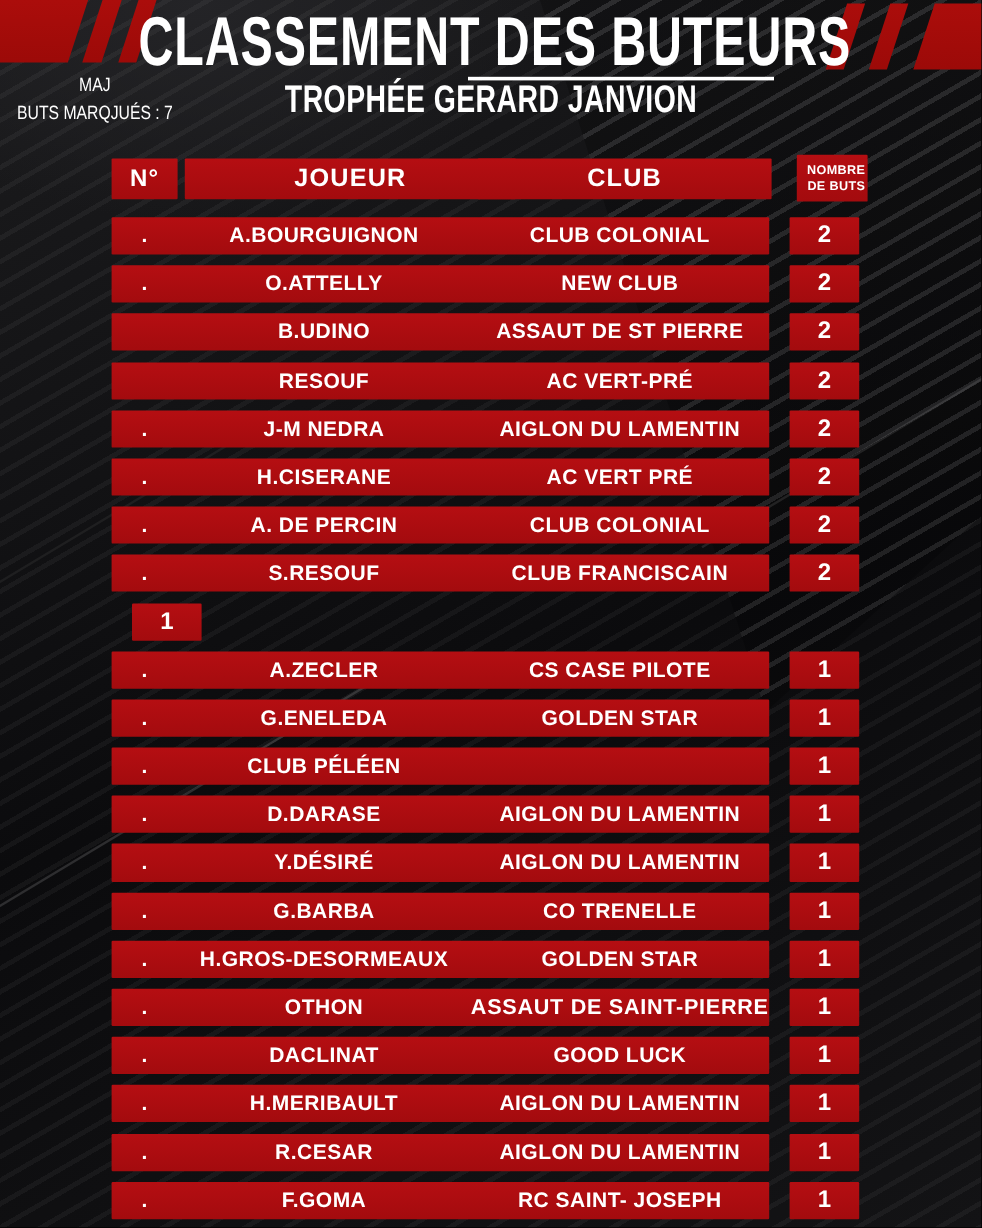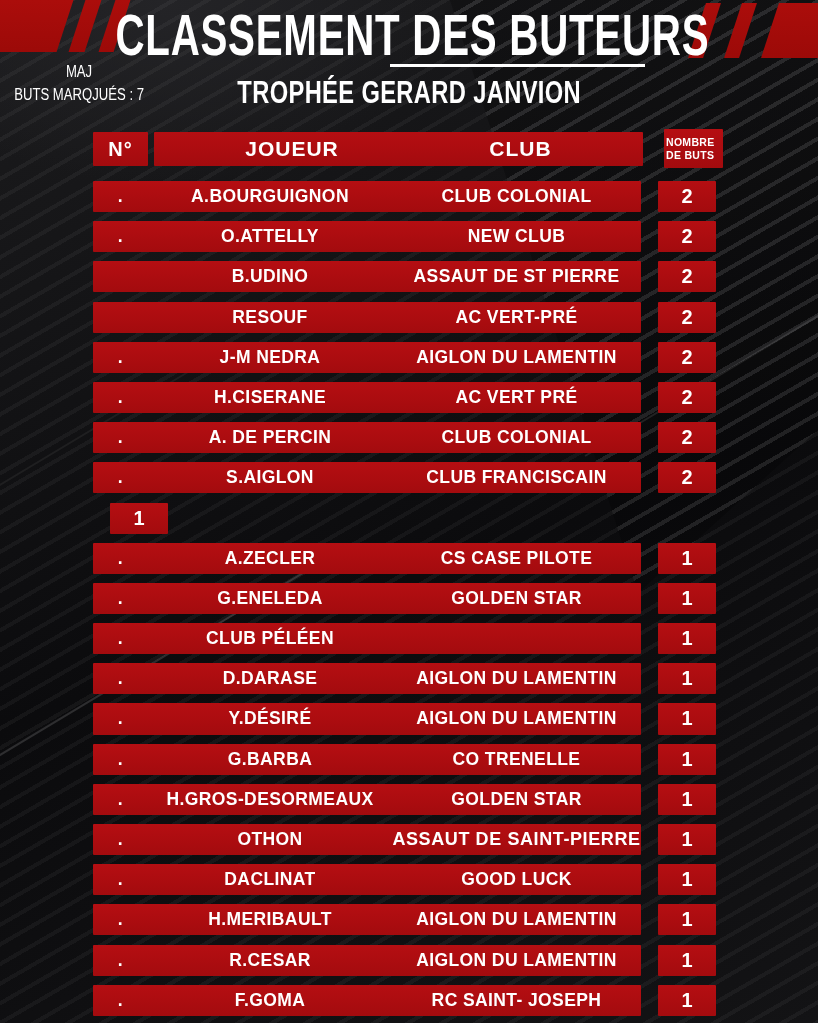--- a/index.html
+++ b/index.html
@@ -28,32 +28,32 @@
   .deco-l-block{left:-30px;width:95px;}
   .deco-l-s1{left:77px;width:16px;}
   .deco-l-s2{left:107px;width:15px;}
   .deco-r-s1{left:697px;width:15px;top:3px;height:55px;}
   .deco-r-s2{left:733px;width:15px;top:3px;height:55px;}
   .deco-r-block{left:770px;width:90px;top:3px;height:55px;}
   
   .title-wrap{position:absolute;left:0;right:16px;top:1px;text-align:center;}
   .title-wrap span{display:inline-block;font-size:56px;font-weight:800;letter-spacing:1px;transform:scale(0.72,1.03);transform-origin:center top;white-space:nowrap;}
   .divider{position:absolute;left:390px;top:64px;width:255px;height:3px;background:#fff;}
-  .subtitle-wrap{position:absolute;left:0;right:0;top:74px;text-align:center;}
+  .subtitle-wrap{position:absolute;left:0;right:0;top:64px;text-align:center;}
   .subtitle-wrap span{display:inline-block;font-size:32px;font-weight:800;letter-spacing:0.5px;transform:scale(0.74,1.0);transform-origin:center top;white-space:nowrap;}
   .maj{position:absolute;left:0;top:60px;width:158px;text-align:center;font-weight:400;}
   .maj div{font-size:16px;line-height:23px;transform:scaleX(0.82);transform-origin:center;white-space:nowrap;}
   
   .redbox{background:linear-gradient(180deg,#b50e12,#a30b0e);border-radius:1px;}
   .thead{position:absolute;left:93px;top:132px;width:630px;height:34px;}
   .th{position:absolute;top:0;height:34px;display:flex;align-items:center;justify-content:center;font-weight:800;letter-spacing:1px;font-size:21px;}
   .th-num{left:0;width:55px;font-size:20px;}
   .th-player{left:61px;width:276px;}
   .th-club{left:305px;width:245px;}
-  .th-goals{left:571px;width:59px;top:-3px;height:39px;font-size:10.5px;line-height:12.5px;letter-spacing:0.3px;text-align:left;padding:0 2px;box-sizing:border-box;}
+  .th-goals{left:571px;width:59px;top:-3px;height:39px;font-size:10.5px;line-height:12.5px;letter-spacing:0.3px;text-align:right;padding:0 2px;box-sizing:border-box;}
   .rows{position:absolute;left:93px;top:181px;width:630px;display:flex;flex-direction:column;gap:9.1px;}
   .row{height:31.1px;display:flex;}
   .row .bar{width:548px;display:grid;grid-template-columns:55px 244px 249px;align-items:center;}
   .cell{text-align:center;font-weight:700;font-size:17.5px;letter-spacing:0.4px;white-space:nowrap;}
   .cell.club.small{font-size:18px;letter-spacing:0.6px;}
   .row .goals{margin-left:17px;width:58px;display:flex;align-items:center;justify-content:center;font-weight:700;font-size:20px;}
 </style>
 </head>
 <body>
 
@@ -147,21 +147,21 @@
       <div class="bar redbox">
         <div class="cell num">.</div>
         <div class="cell player">A. DE PERCIN</div>
         <div class="cell club">CLUB COLONIAL</div>
       </div>
       <div class="goals redbox">2</div>
     </div>
       <div class="row">
       <div class="bar redbox">
         <div class="cell num">.</div>
-        <div class="cell player">S.AIGLON</div>
+        <div class="cell player">S.RESOUF</div>
         <div class="cell club">CLUB FRANCISCAIN</div>
       </div>
       <div class="goals redbox">2</div>
     </div>
       <div class="row">
       <div class="goals redbox">1</div>
     </div>
       <div class="row">
       <div class="bar redbox">
         <div class="cell num">.</div>

